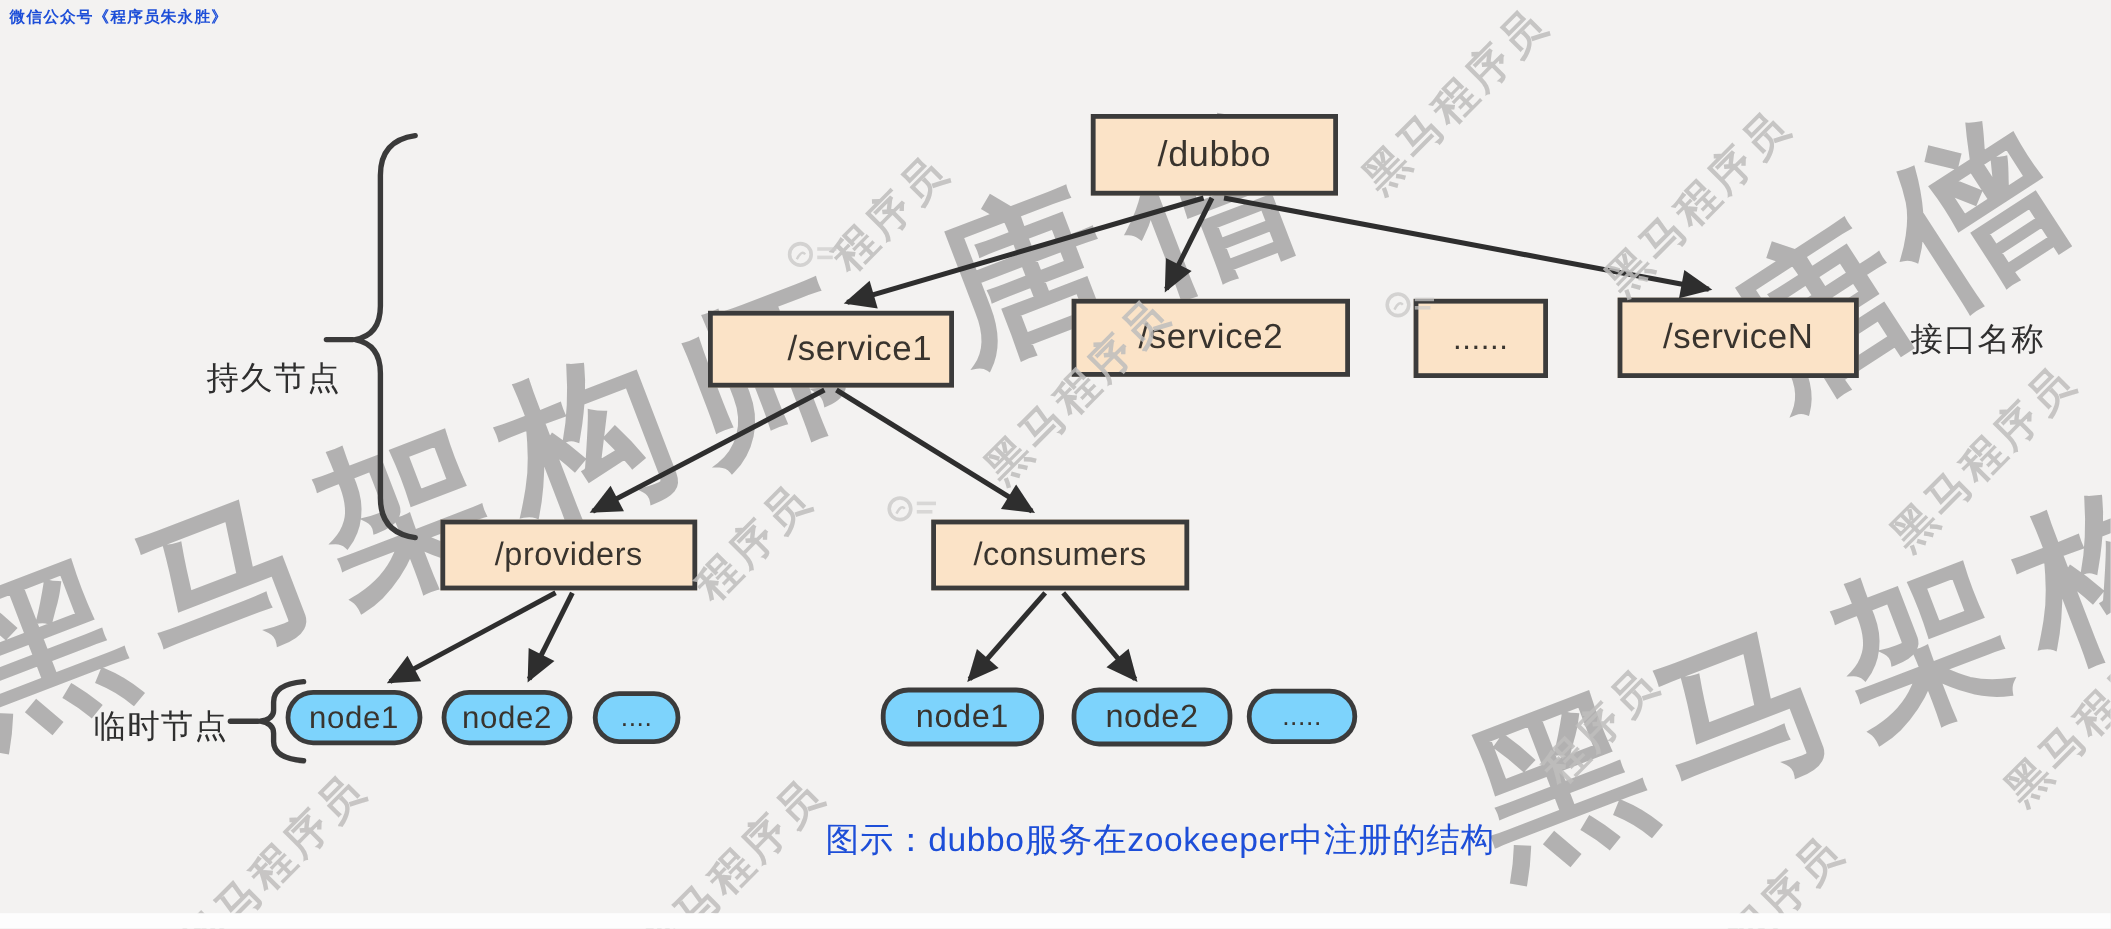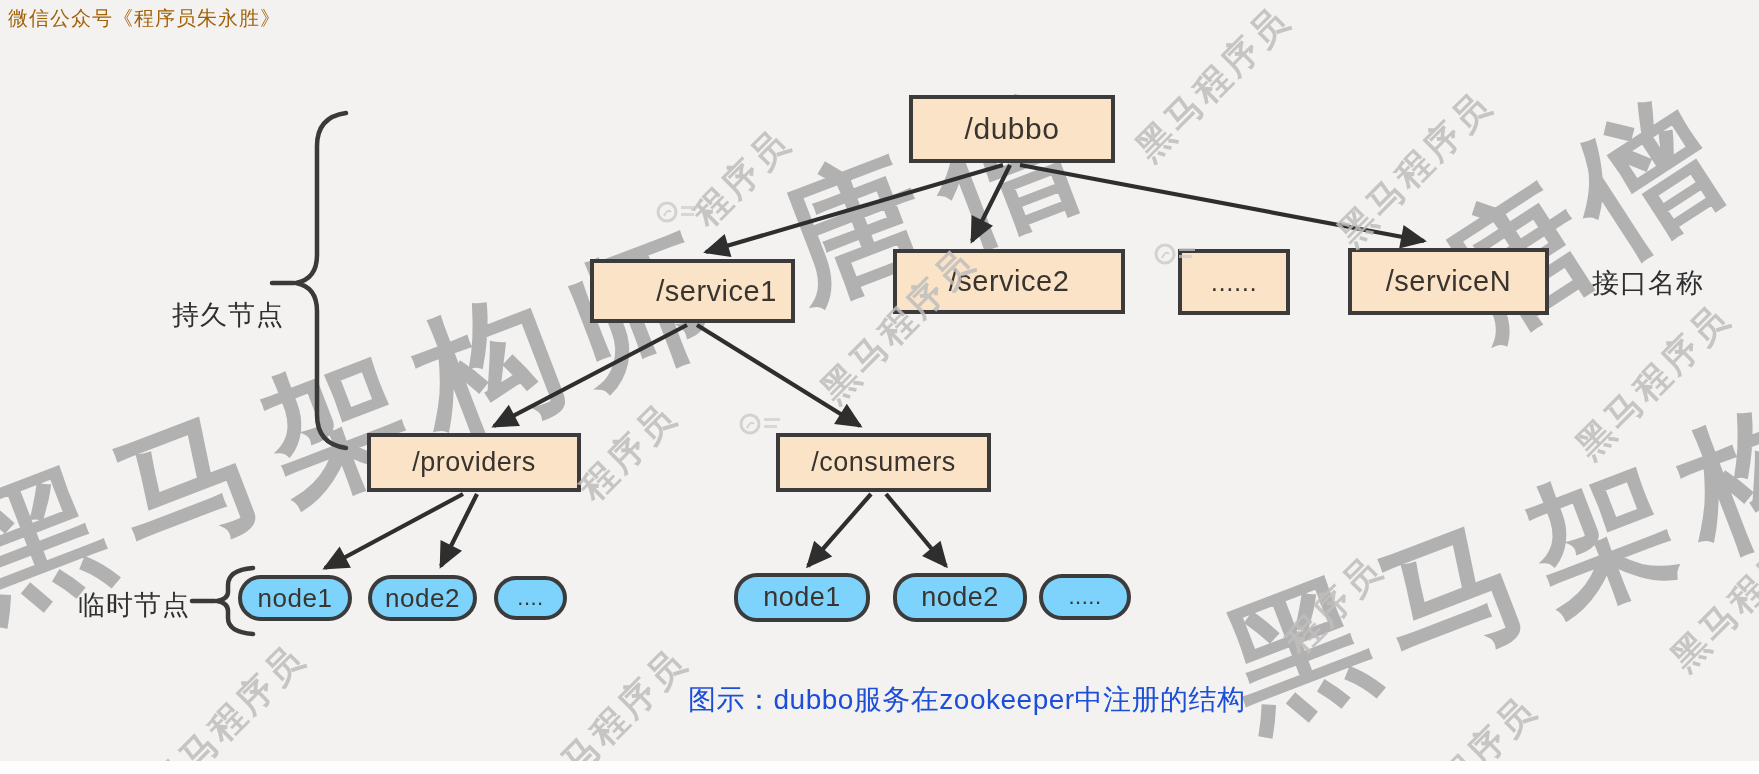--- a/index.html
+++ b/index.html
@@ -8,21 +8,21 @@
     background:#e9e9e9;
   }
   .stage{
     position:relative;
     width:1759px;height:774px;
     background:#f3f2f1;
     overflow:hidden;
   }
   .credit{
     position:absolute;left:8px;top:5px;
-    font-size:20px;font-weight:normal;color:#a16207;
+    font-size:13px;font-weight:bold;color:#1d4ed8;
     letter-spacing:1px;z-index:7;
   }
   .side-label{
     position:absolute;font-size:27px;color:#2f2f2f;
     letter-spacing:1px;z-index:4;white-space:nowrap;
   }
   .caption{
     position:absolute;left:688px;top:681px;
     font-size:28px;color:#1d4ed8;letter-spacing:0.5px;
     z-index:4;white-space:nowrap;

